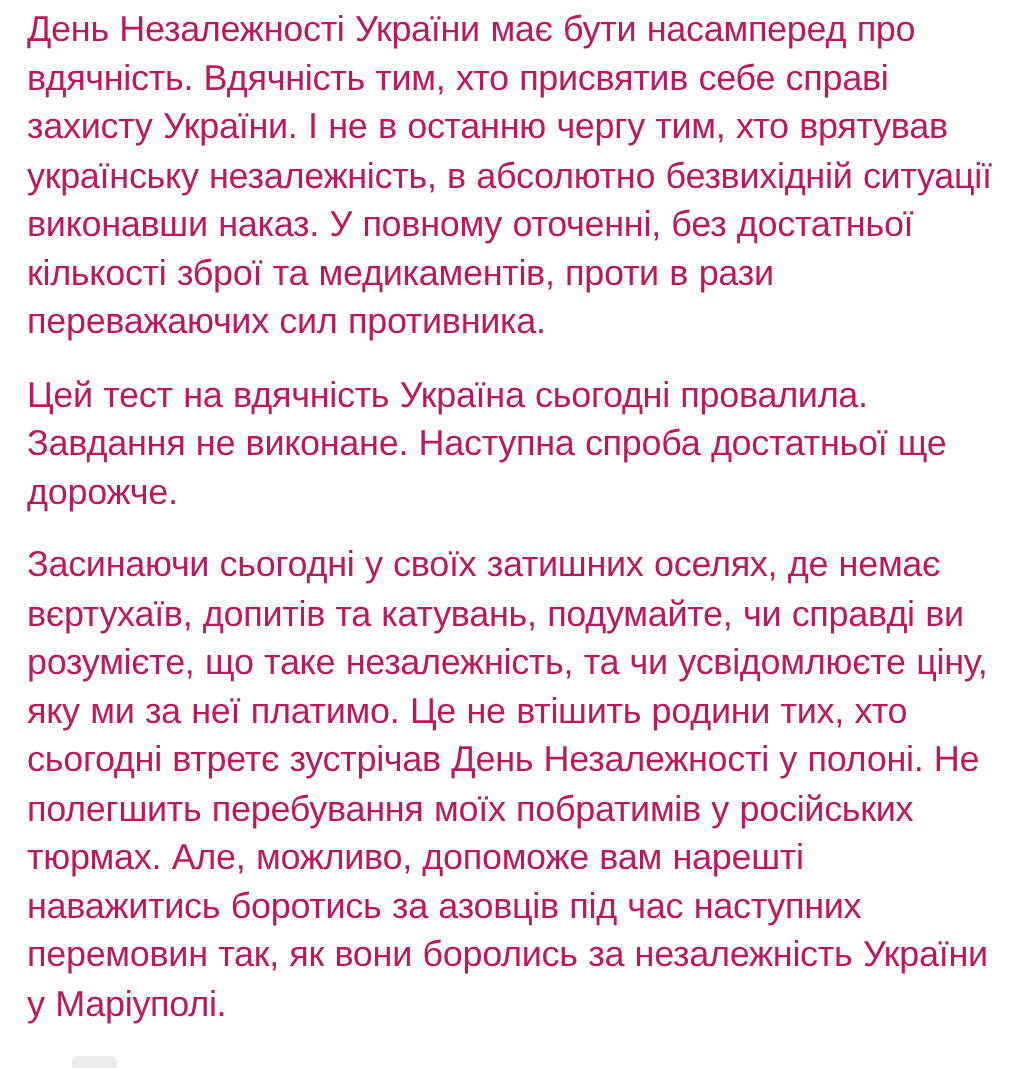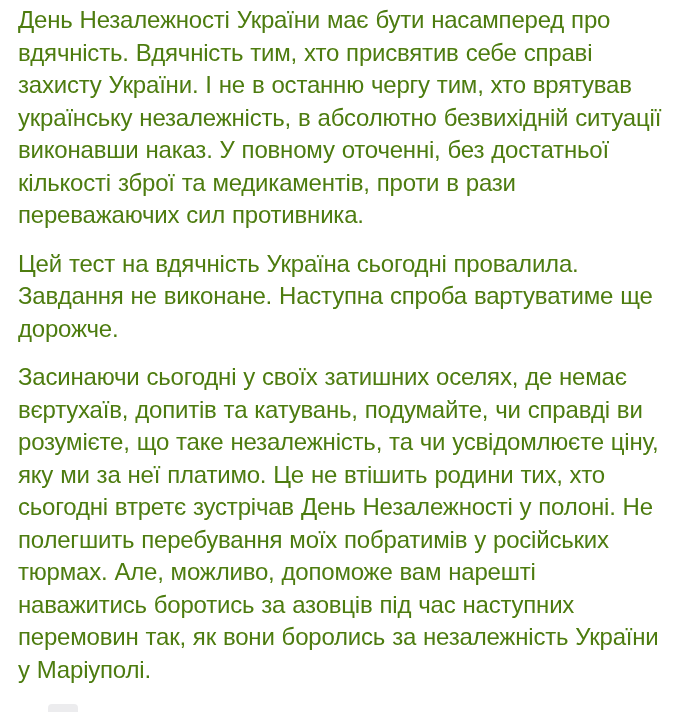--- a/index.html
+++ b/index.html
@@ -11,21 +11,21 @@
     width: 682px;
     height: 712px;
     overflow: hidden;
     position: relative;
     font-family: "Liberation Sans", sans-serif;
   }
   .post-text {
     box-sizing: border-box;
     width: 682px;
     padding: 4px 20px 0 18px;
-    color: #4d7c0f;
+    color: #be185d;
   }
   .post-text p {
     margin: 0 0 16px 0;
     font-size: 24px;
     line-height: 32.5px;
     letter-spacing: -0.2px;
     font-weight: 400;
     text-align: left;
     word-spacing: 0.5px;
   }
@@ -38,17 +38,17 @@
     border-radius: 4px 4px 0 0;
     background: #ececee;
   }
 </style>
 </head>
 <body>
 
 <div class="post-text">
 
 <p>День Незалежності України має бути насамперед про вдячність. Вдячність тим, хто присвятив себе справі захисту України. І не в останню чергу тим, хто врятував українську незалежність, в абсолютно безвихідній ситуації виконавши наказ. У повному оточенні, без достатньої кількості зброї та медикаментів, проти в рази переважаючих сил противника.</p>
-    <p>Цей тест на вдячність Україна сьогодні провалила. Завдання не виконане. Наступна спроба вартуватиме ще дорожче.</p>
+    <p>Цей тест на вдячність Україна сьогодні провалила. Завдання не виконане. Наступна спроба достатньої ще дорожче.</p>
     <p>Засинаючи сьогодні у своїх затишних оселях, де немає вєртухаїв, допитів та катувань, подумайте, чи справді ви розумієте, що таке незалежність, та чи усвідомлюєте ціну, яку ми за неї платимо. Це не втішить родини тих, хто сьогодні втретє зустрічав День Незалежності у полоні. Не полегшить перебування моїх побратимів у російських тюрмах. Але, можливо, допоможе вам нарешті наважитись боротись за азовців під час наступних перемовин так, як вони боролись за незалежність України у Маріуполі.</p>
   </div>
 
 <div class="attachment-peek"></div>
 
 </body></html>

